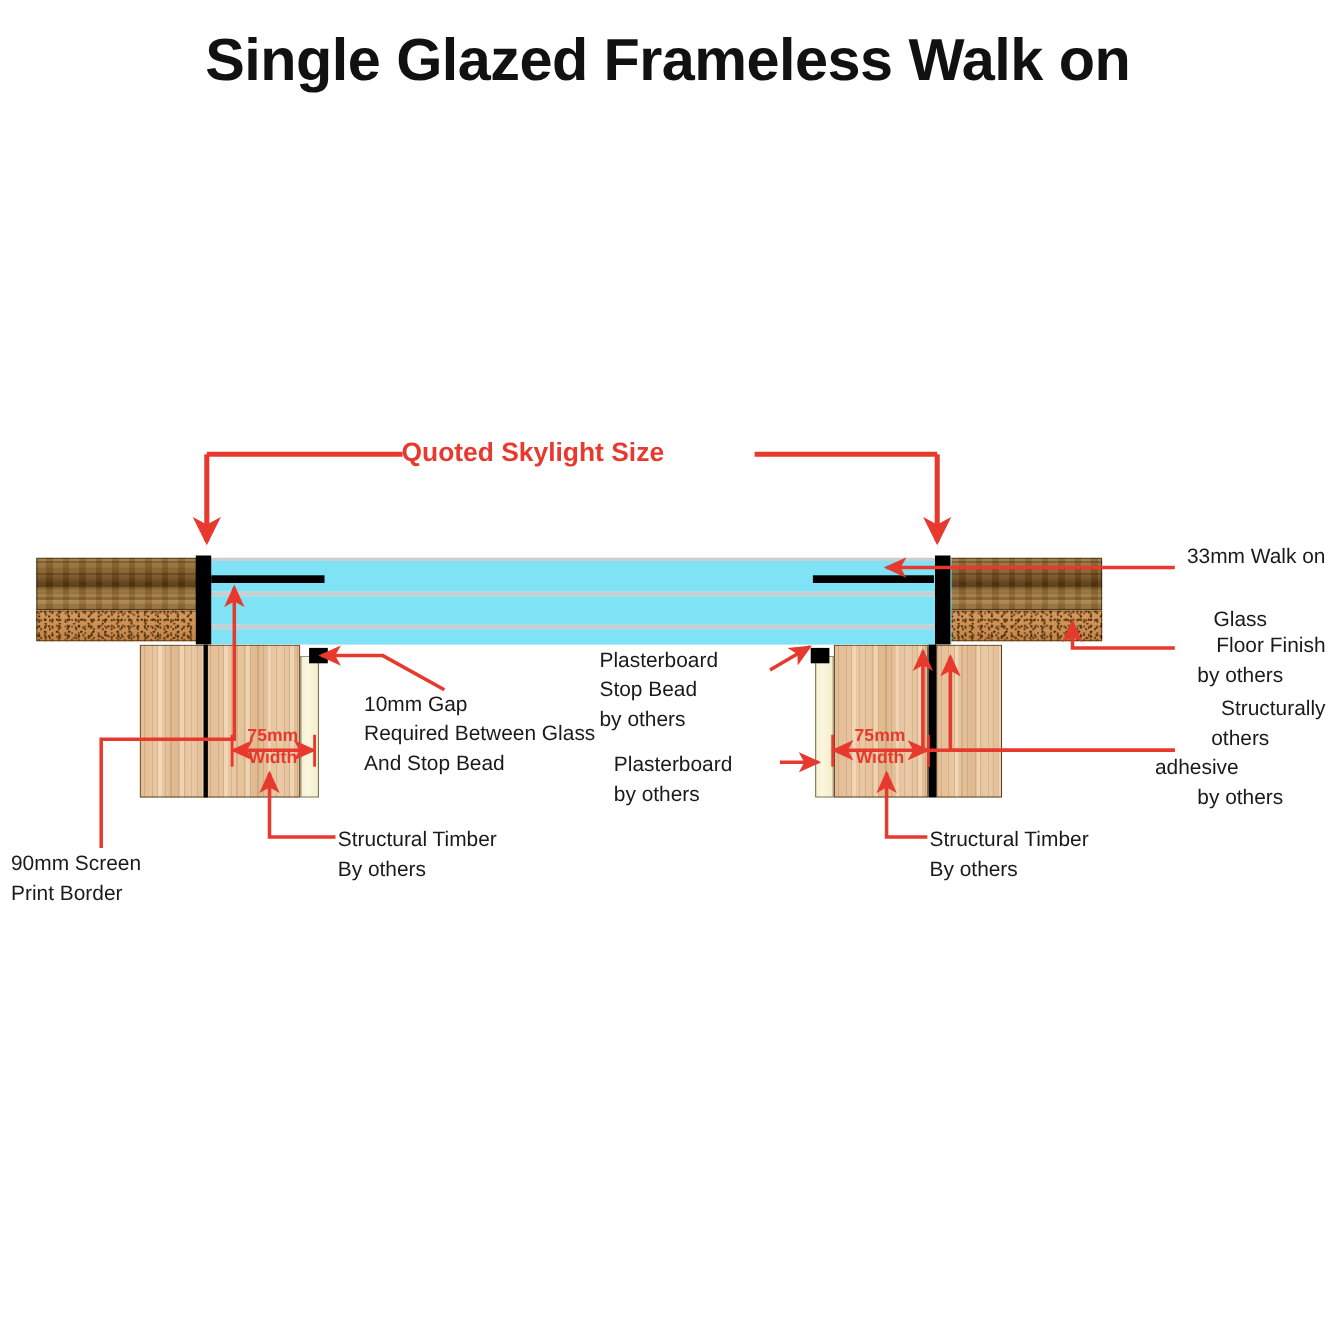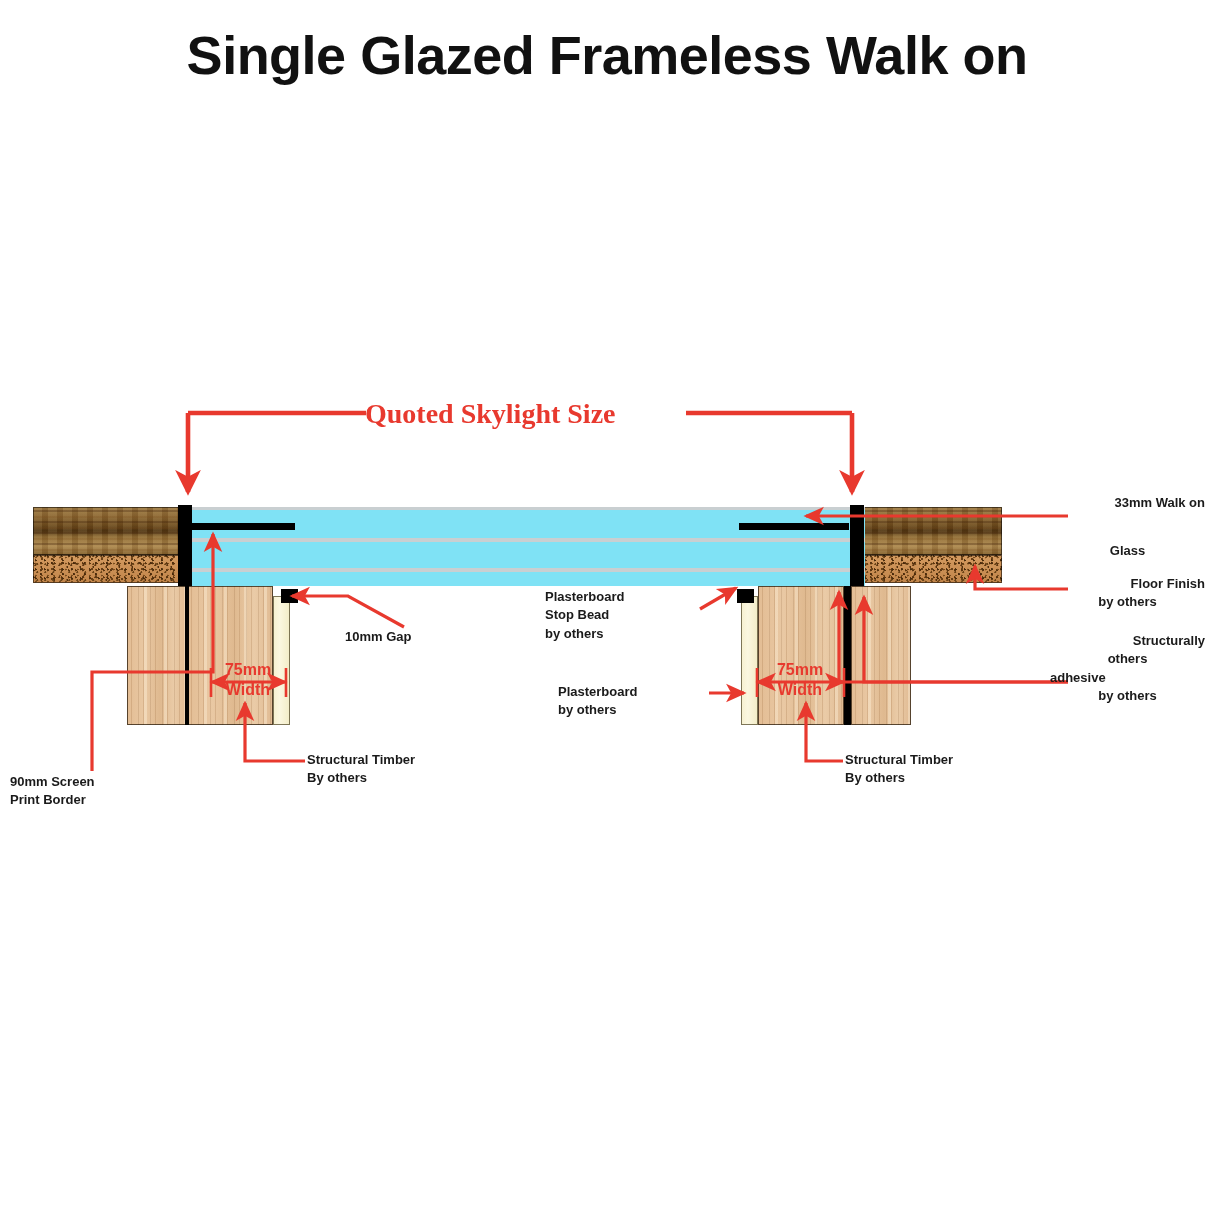--- a/index.html
+++ b/index.html
@@ -72,38 +72,38 @@
   
   .plasterboard{
     background:linear-gradient(to right,#f6f0cf,#fbf7e0 40%,#f2ecc6);
     box-shadow:inset 0 0 0 1px rgba(60,50,20,0.65);
   }
   .blackbar{background:#000000;}
 
   
   .anno{
     position:absolute;
-    font-size:13px;font-weight:bold;color:#1a1a1a;
+    font-size:19px;font-weight:normal;color:#1a1a1a;
     line-height:1.42;
     font-family:"Liberation Sans", sans-serif;
   }
   .anno.r{text-align:right;}
   .anno.c{text-align:left;}
 
   .dimlabel{
     position:absolute;
     font-size:16px;font-weight:bold;color:#e8392e;
     text-align:center;line-height:1.25;
     font-family:"Liberation Sans", sans-serif;
   }
   .quoted{
     position:absolute;
-    font-size:28px;font-weight:bold;color:#e8392e;
+    font-size:24px;font-weight:bold;color:#e8392e;
     white-space:nowrap;
-    font-family:Liberation Serif, serif;
+    font-family:Liberation Sans, sans-serif;
   }
   svg.overlay{position:absolute;left:0;top:0;width:1214px;height:1214px;overflow:visible;}
 </style>
 </head>
 <body>
 
 <div id="stage">
 
   <div class="title">Single Glazed Frameless Walk on</div>
 
@@ -198,22 +198,24 @@
     <div style="text-align:center;">by others</div>
   </div>
 
   <div class="anno r" style="left:1050px;top:632px;width:155px;">
     <div>Structurally</div>
     <div style="text-align:center;">others</div>
     <div style="text-align:left;">adhesive</div>
     <div style="text-align:center;">by others</div>
   </div>
 
-  <div class="anno c" style="left:345px;top:628px;width:312px;">
+  <div class="anno c" style="left:331px;top:628px;width:312px;">
     <div>10mm Gap</div>
+    <div>Required Between Glass</div>
+    <div>And Stop Bead</div>
   </div>
 
   <div class="anno c" style="left:545px;top:588px;width:185px;">
     <div>Plasterboard</div>
     <div>Stop Bead</div>
     <div>by others</div>
   </div>
 
   <div class="anno c" style="left:558px;top:683px;width:150px;">
     <div>Plasterboard</div>

